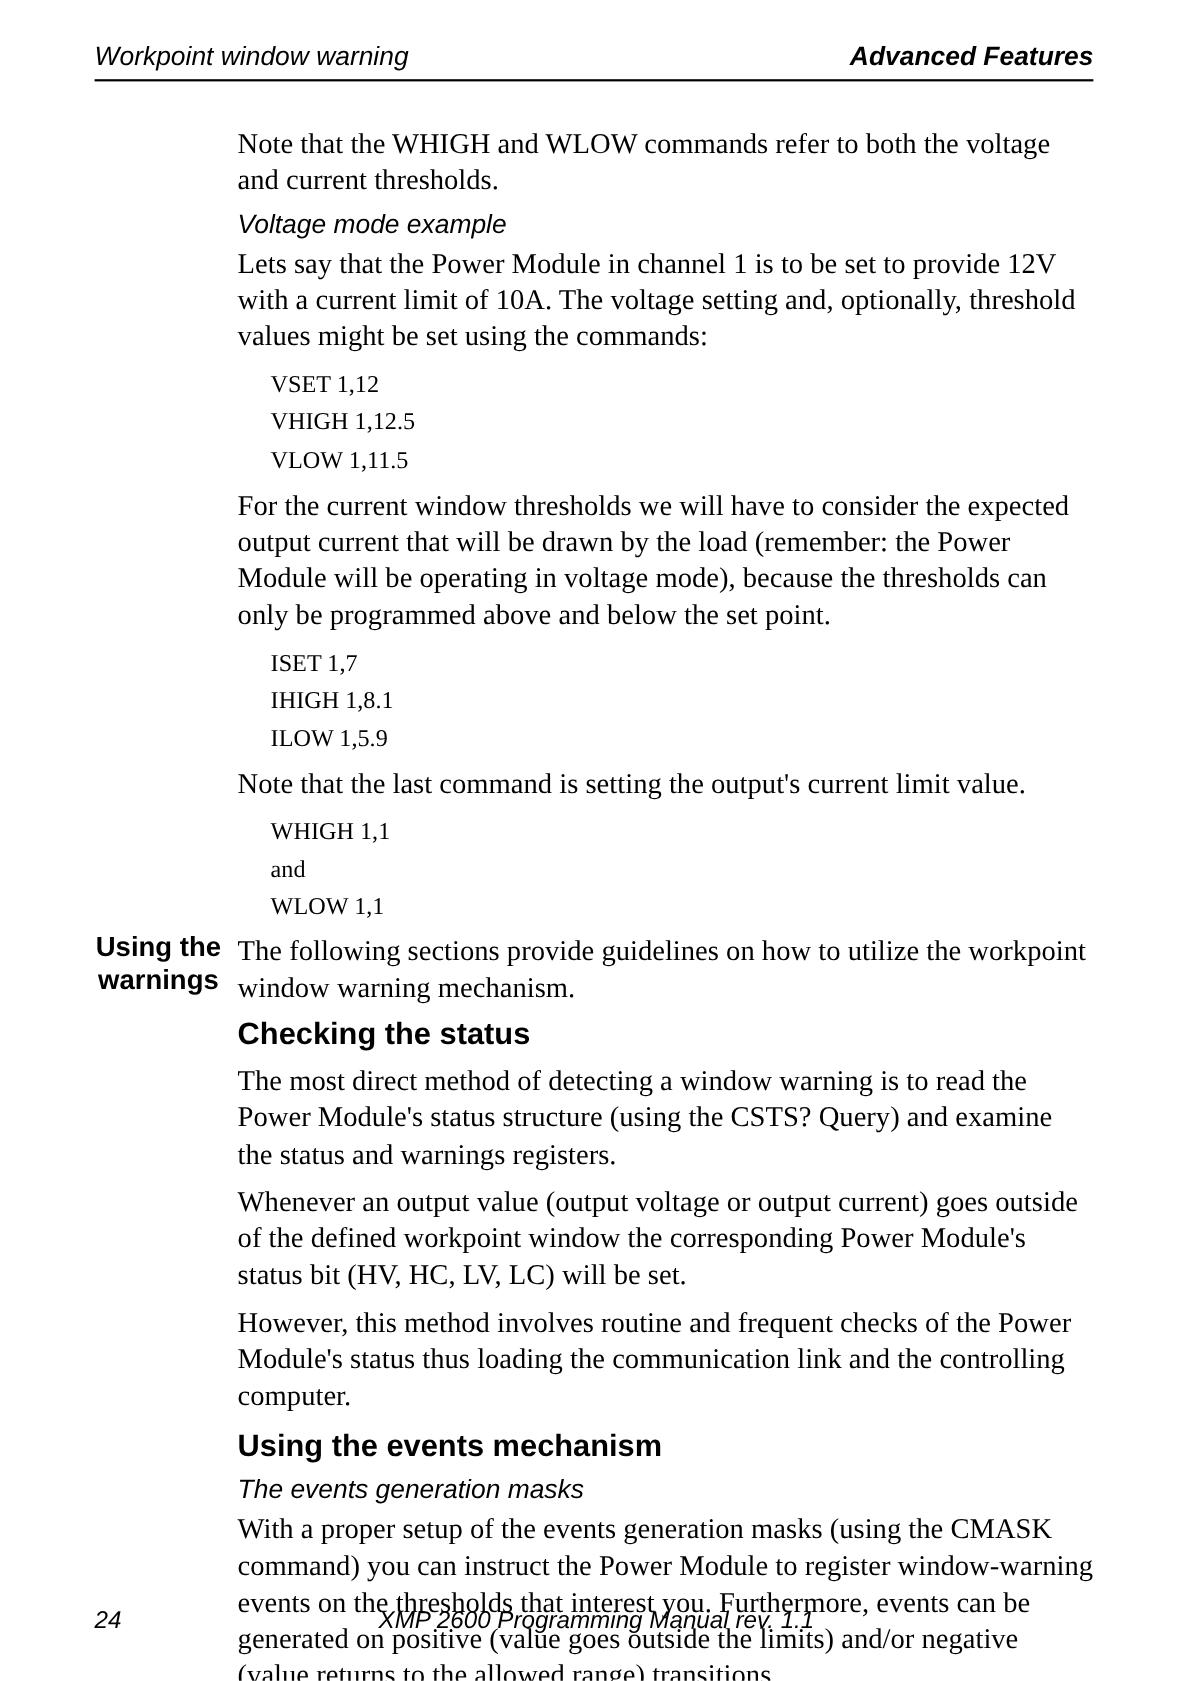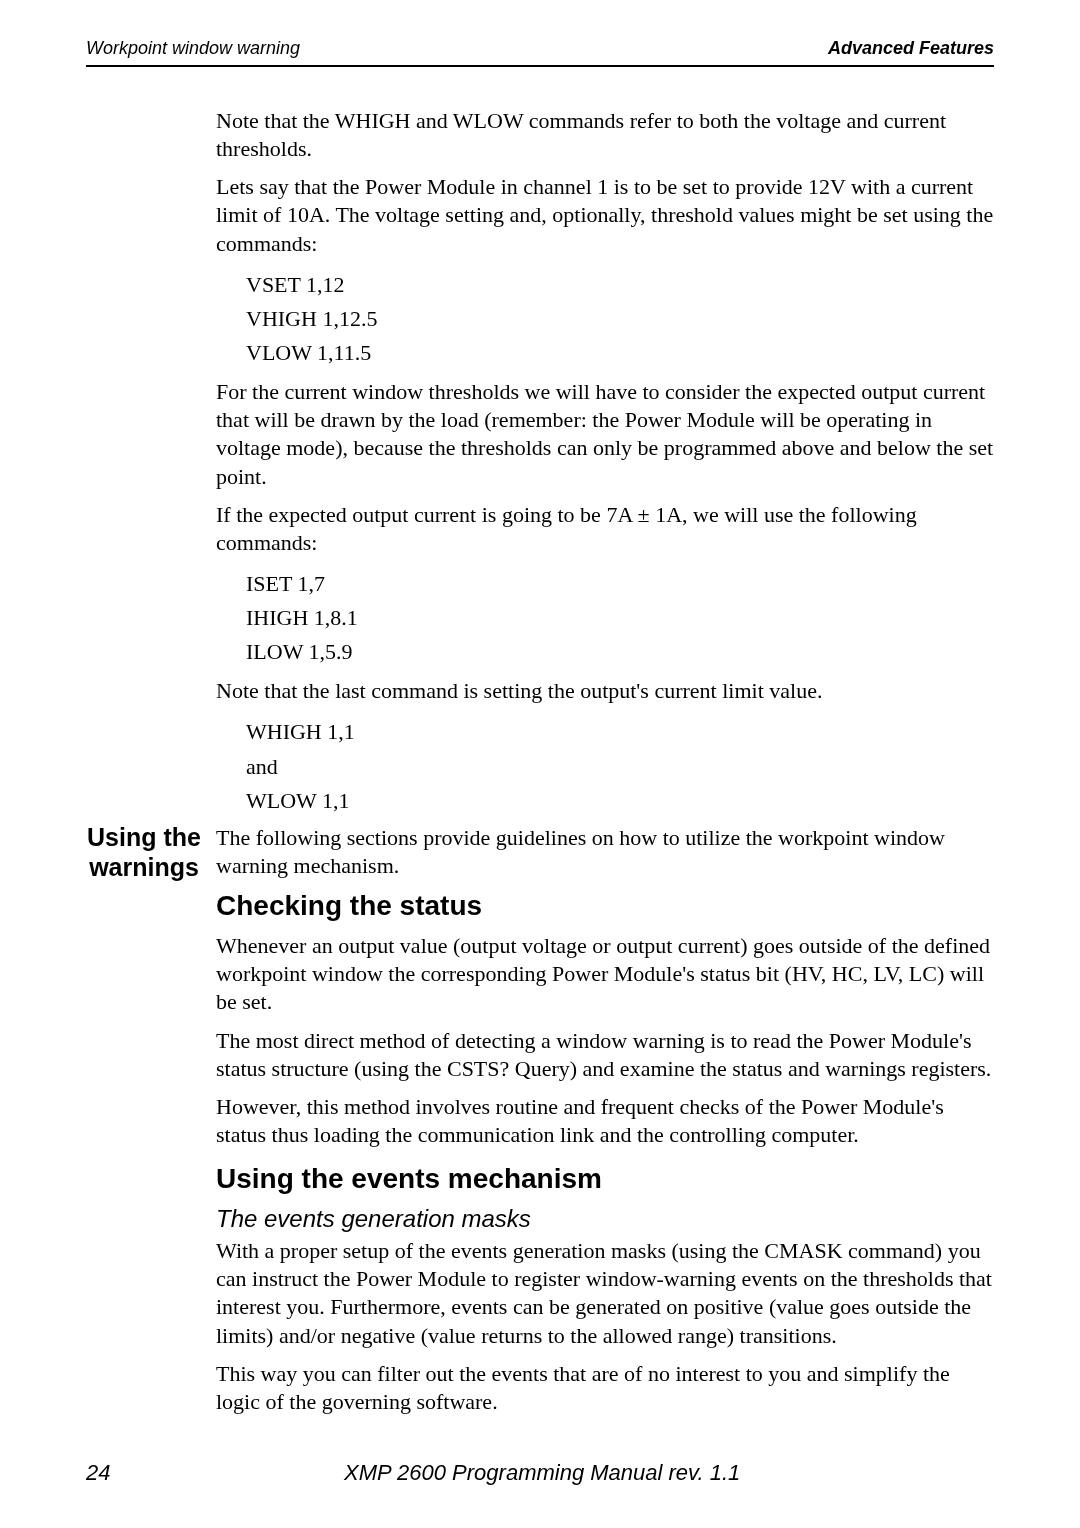--- a/index.html
+++ b/index.html
@@ -16,21 +16,21 @@
     box-sizing: border-box;
     width: 1080px;
     height: 1528px;
     padding: 38px 86px 40px 86px;
     position: relative;
   }
   .header-row {
     display: flex;
     justify-content: space-between;
     font-style: italic;
-    font-size: 18px;
+    font-size: 24px;
     margin-bottom: 6px;
     font-family: Arial, Helvetica, sans-serif;
     align-items: flex-end;
   }
   .header-left {
     font-family: "Arial", "Helvetica", sans-serif;
     font-style: italic;
     font-weight: 400;
   }
   .header-right {
@@ -59,21 +59,21 @@
     font-family: Arial, Helvetica, sans-serif;
     font-weight: 700;
     font-size: 25px;
     line-height: 1.2;
     margin-top: -2px;
   }
   .side-label div { margin: 0; }
   .body-col { flex: 1; }
   p {
     margin: 0 0 10px 0;
-    font-size: 22px;
+    font-size: 26px;
     line-height: 1.28;
   }
   .indent-cmd {
     margin-left: 30px;
     font-size: 22px;
     line-height: 1.55;
   }
   .subhead-italic {
     font-family: Arial, Helvetica, sans-serif;
     font-style: italic;
@@ -108,28 +108,28 @@
 
   <div class="header-row">
     <span class="header-left">Workpoint window warning</span>
     <span class="header-right">Advanced Features</span>
   </div>
   <hr class="hr">
 
   <div class="content">
     <p>Note that the WHIGH and WLOW commands refer to both the voltage and current thresholds.</p>
 
+    <div class="subhead-italic">Voltage mode example</div>
     <p>Lets say that the Power Module in channel 1 is to be set to provide 12V with a current limit of 10A. The voltage setting and, optionally, threshold values might be set using the commands:</p>
     <div class="indent-cmd">
       <div>VSET 1,12</div>
       <div>VHIGH 1,12.5</div>
       <div>VLOW 1,11.5</div>
     </div>
     <p style="margin-top:8px">For the current window thresholds we will have to consider the expected output current that will be drawn by the load (remember: the Power Module will be operating in voltage mode), because the thresholds can only be programmed above and below the set point.</p>
-    <p>If the expected output current is going to be 7A ± 1A, we will use the following commands:</p>
     <div class="indent-cmd">
       <div>ISET 1,7</div>
       <div>IHIGH 1,8.1</div>
       <div>ILOW 1,5.9</div>
     </div>
     <p style="margin-top:8px">Note that the last command is setting the output's current limit value.</p>
     <div class="indent-cmd">
       <div>WHIGH 1,1</div>
       <div>and</div>
       <div>WLOW 1,1</div>
@@ -138,22 +138,22 @@
 
   <div class="section-row" style="margin-top:6px;">
     <div class="side-label">
       <div>Using the</div>
       <div>warnings</div>
     </div>
     <div class="body-col">
       <p>The following sections provide guidelines on how to utilize the workpoint window warning mechanism.</p>
 
       <div class="h2">Checking the status</div>
+      <p>The most direct method of detecting a window warning is to read the Power Module's status structure (using the CSTS? Query) and examine the status and warnings registers.</p>
       <p>Whenever an output value (output voltage or output current) goes outside of the defined workpoint window the corresponding Power Module's status bit (HV, HC, LV, LC) will be set.</p>
-      <p>The most direct method of detecting a window warning is to read the Power Module's status structure (using the CSTS? Query) and examine the status and warnings registers.</p>
       <p>However, this method involves routine and frequent checks of the Power Module's status thus loading the communication link and the controlling computer.</p>
 
       <div class="h2" style="margin-top:14px">Using the events mechanism</div>
       <div class="subhead-italic" style="margin-top:10px">The events generation masks</div>
       <p>With a proper setup of the events generation masks (using the CMASK command) you can instruct the Power Module to register window-warning events on the thresholds that interest you. Furthermore, events can be generated on positive (value goes outside the limits) and/or negative (value returns to the allowed range) transitions.</p>
       <p>This way you can filter out the events that are of no interest to you and simplify the logic of the governing software.</p>
     </div>
   </div>
 
   <div class="footer">

